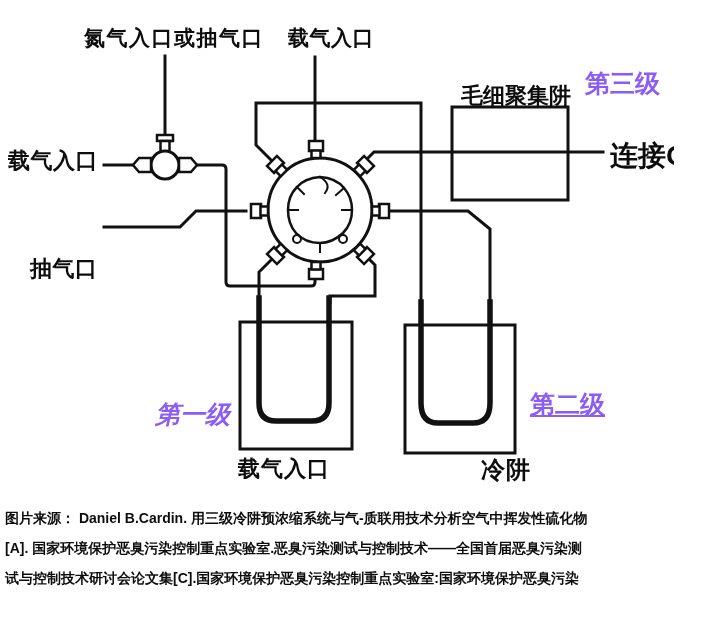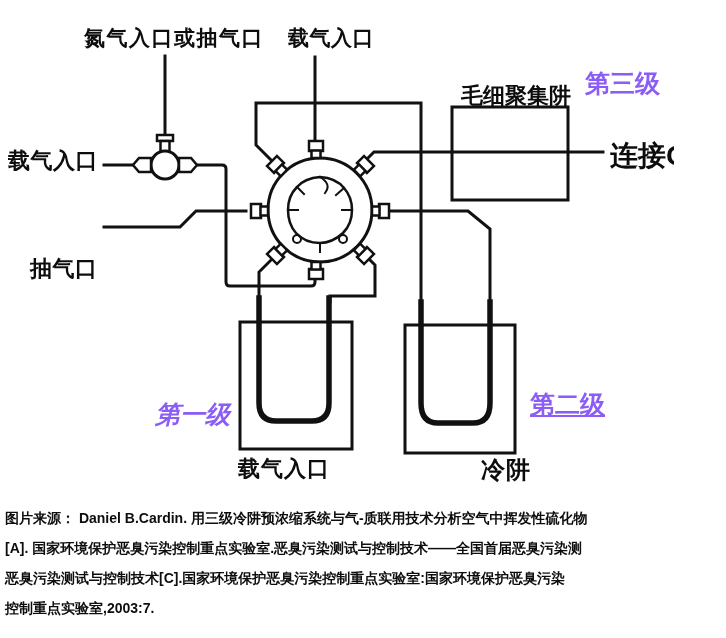--- a/index.html
+++ b/index.html
@@ -107,17 +107,16 @@
   <div class="lbl red" style="left:585px;top:69px;font-size:25px;">第三级</div>
   <div class="lbl" style="left:610px;top:140px;font-size:28px;">连接GC柱</div>
   <div class="lbl red" style="left:155px;top:400px;font-size:25px;font-style:italic;">第一级</div>
   <div class="lbl red" style="left:530px;top:390px;font-size:25px;text-decoration:underline;">第二级</div>
   <div class="lbl" style="left:238px;top:456px;font-size:22px;letter-spacing:1px;">载气入口</div>
   <div class="lbl" style="left:437px;top:456px;font-size:24px;letter-spacing:1px;margin-left:44px;">冷阱</div>
 
   <div id="caption">
     <div class="cap-line">图片来源： Daniel B.Cardin. 用三级冷阱预浓缩系统与气-质联用技术分析空气中挥发性硫化物</div>
     <div class="cap-line">[A]. 国家环境保护恶臭污染控制重点实验室.恶臭污染测试与控制技术——全国首届恶臭污染测</div>
-    <div class="cap-line">恶臭污染测试与控制技术[C].国家环境保护恶臭污染控制重点实验室:国家环境保护恶臭污染</div>
-    <div class="cap-line">控制重点实验室,2003:7.</div>
+    <div class="cap-line">试与控制技术研讨会论文集[C].国家环境保护恶臭污染控制重点实验室:国家环境保护恶臭污染</div>
   </div>
 
 </div>
 
 </body></html>

